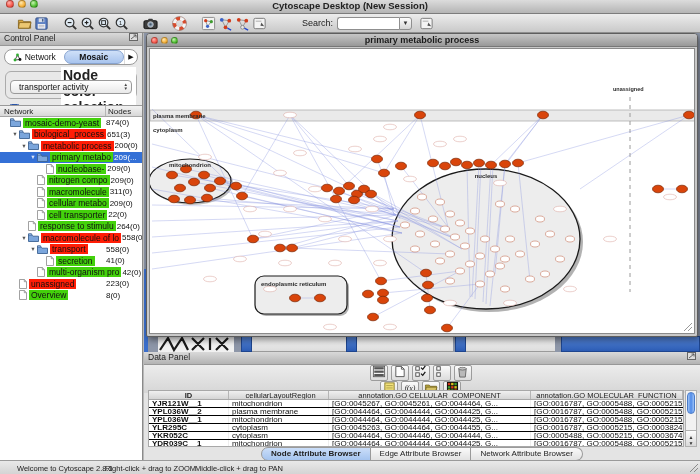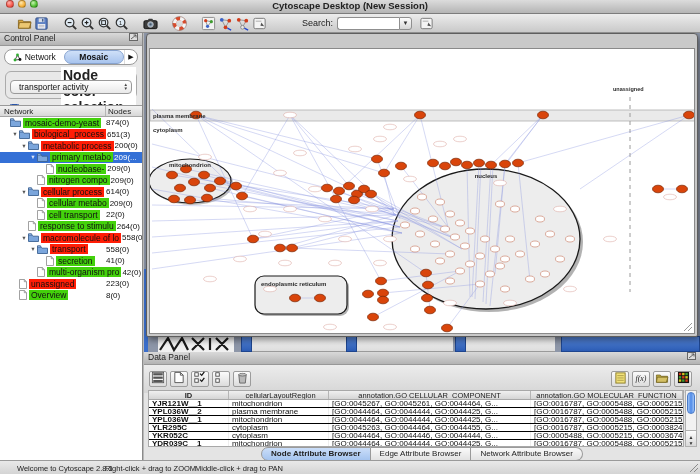--- a/index.html
+++ b/index.html
@@ -111,21 +111,21 @@
   #net-canvas { position:absolute; top:14px; left:2px; right:2px; bottom:2px;
     background:#fff; border:1px solid #8a8a8a; overflow:hidden; }
   #net-canvas svg { display:block; }
   #net-grip { position:absolute; right:1px; bottom:1px; width:10px; height:10px; }
 
   
   #data-panel { position:absolute; top:352px; left:144px; right:0; bottom:14px;
     background:#e4e4e4; }
   #dp-toolbar { position:absolute; top:13px; left:0; right:0; height:28px;
     display:flex; align-items:center; padding:0 5px;
-    background:linear-gradient(#ececec,#d6d6d6); }
+    background:linear-gradient(#ececec,#d6d6d6);flex-direction:column; }
   .dp-btn { width:18px; height:16px; border:1px solid #9c9c9c; border-radius:2px;
     background:linear-gradient(#fbfbfb,#dcdcdc); display:flex; align-items:center;
     justify-content:center; margin-right:3px; padding:0; }
   .dp-spacer { flex:1; }
 
   #dp-table { position:absolute; top:38px; left:4px; right:16px; bottom:13px;
     background:#fff; border:1px solid #a8a8a8; overflow:hidden; font-size:8px; }
   .dt-head { display:flex; height:9px; background:linear-gradient(#f0f0f0,#d5d5d5);
     border-bottom:1px solid #a8a8a8; font-size:7.5px; color:#222; }
   .dt-head > div { border-right:1px solid #b5b5b5; text-align:center;
@@ -421,51 +421,51 @@
           <span class="arr"></span>
           <span class="ticon">
             <svg width="8" height="10" viewBox="0 0 8 10">
               <path d="M0.5 0.5 h4.8 l2.2 2.2 v6.8 h-7 z" fill="#fff" stroke="#8a8a8a" stroke-width="0.8"></path>
               <path d="M5.3 0.5 v2.2 h2.2" fill="none" stroke="#8a8a8a" stroke-width="0.8"></path>
             </svg>
           </span>
           <span class="chip green">nitrogen compo</span>
           <span class="cnt">209(0)</span>
         </div>
-        <div class="trow" style="padding-left: 20px;">
-          <span class="arr">▼</span>
-          <span class="ticon">
-            <svg width="11" height="9" viewBox="0 0 11 9">
-              <path d="M0.5 2 h3.4 l1 1.2 h5.6 v5.3 H0.5 z" fill="#7ba6dc" stroke="#3d6394" stroke-width="0.9"></path>
-              <path d="M0.5 2 v-1.2 h3 l0.5 1.2" fill="#9cbde6" stroke="#3d6394" stroke-width="0.9"></path>
-            </svg>
-          </span>
-          <span class="chip red">cellular process</span>
-          <span class="cnt">614(0)</span>
-        </div>
         <div class="trow" style="padding-left: 29px;">
           <span class="arr"></span>
           <span class="ticon">
             <svg width="8" height="10" viewBox="0 0 8 10">
               <path d="M0.5 0.5 h4.8 l2.2 2.2 v6.8 h-7 z" fill="#fff" stroke="#8a8a8a" stroke-width="0.8"></path>
               <path d="M5.3 0.5 v2.2 h2.2" fill="none" stroke="#8a8a8a" stroke-width="0.8"></path>
             </svg>
           </span>
-          <span class="chip green">cellular metabo</span>
-          <span class="cnt">209(0)</span>
+          <span class="chip green">macromolecule</span>
+          <span class="cnt">311(0)</span>
         </div>
         <div class="trow" style="padding-left: 29px;">
           <span class="arr"></span>
           <span class="ticon">
             <svg width="8" height="10" viewBox="0 0 8 10">
               <path d="M0.5 0.5 h4.8 l2.2 2.2 v6.8 h-7 z" fill="#fff" stroke="#8a8a8a" stroke-width="0.8"></path>
               <path d="M5.3 0.5 v2.2 h2.2" fill="none" stroke="#8a8a8a" stroke-width="0.8"></path>
             </svg>
           </span>
-          <span class="chip green">cell transport</span>
+          <span class="chip green">cellular metabo</span>
+          <span class="cnt">209(0)</span>
+        </div>
+        <div class="trow" style="padding-left: 29px;">
+          <span class="arr"></span>
+          <span class="ticon">
+            <svg width="8" height="10" viewBox="0 0 8 10">
+              <path d="M0.5 0.5 h4.8 l2.2 2.2 v6.8 h-7 z" fill="#fff" stroke="#8a8a8a" stroke-width="0.8"></path>
+              <path d="M5.3 0.5 v2.2 h2.2" fill="none" stroke="#8a8a8a" stroke-width="0.8"></path>
+            </svg>
+          </span>
+          <span class="chip green">cell transporter</span>
           <span class="cnt">22(0)</span>
         </div>
         <div class="trow" style="padding-left: 20px;">
           <span class="arr"></span>
           <span class="ticon">
             <svg width="8" height="10" viewBox="0 0 8 10">
               <path d="M0.5 0.5 h4.8 l2.2 2.2 v6.8 h-7 z" fill="#fff" stroke="#8a8a8a" stroke-width="0.8"></path>
               <path d="M5.3 0.5 v2.2 h2.2" fill="none" stroke="#8a8a8a" stroke-width="0.8"></path>
             </svg>
           </span>
@@ -552,20 +552,28 @@
   </div>
   <div class="sliver blue-chip" style="left:97px;width:11px;"></div>
   <div class="sliver lt-sliver" style="left:108px;width:94px;"></div>
   <div class="sliver blue-chip" style="left:202px;width:11px;"></div>
   <div class="sliver lt-sliver" style="left:213px;width:96px;"></div>
   <div class="sliver blue-chip" style="left:311px;width:11px;"></div>
   <div class="sliver lt-sliver" style="left:322px;width:89px;"></div>
   <div class="sliver blue-chip" style="left:417px;right:0;width:auto;"></div>
 
   <div id="net-window">
+    <div id="net-titlebar">
+      <div class="lights">
+        <div class="light l-red"></div>
+        <div class="light l-yel"></div>
+        <div class="light l-grn"></div>
+      </div>
+      <div id="net-title">primary metabolic process</div>
+    </div>
     <div id="net-canvas">
       <svg id="net-svg" width="548" height="287" viewBox="0 0 548 287">
           <rect x="0" y="61" width="548" height="11" fill="#eaeaea" stroke="#b0b0b0" stroke-width="0.8"></rect>
           <ellipse cx="42" cy="134" rx="41" ry="22" fill="rgba(0,0,0,0.25)"></ellipse>
           <ellipse cx="40" cy="132" rx="41" ry="22" fill="#ededed" stroke="#1a1a1a" stroke-width="1.2"></ellipse>
           <ellipse cx="339" cy="193" rx="94" ry="70" fill="rgba(0,0,0,0.3)"></ellipse>
           <ellipse cx="336" cy="190" rx="94" ry="70" fill="#ededed" stroke="#1a1a1a" stroke-width="1.3"></ellipse>
           <rect x="107" y="229" width="92" height="38" rx="9" fill="rgba(0,0,0,0.3)"></rect>
           <rect x="105" y="227" width="92" height="38" rx="9" fill="#ededed" stroke="#1a1a1a" stroke-width="1.2"></rect>
           <line x1="480" y1="48" x2="480" y2="243" stroke="#9a9a9a" stroke-width="1" stroke-dasharray="4 4"></line>

